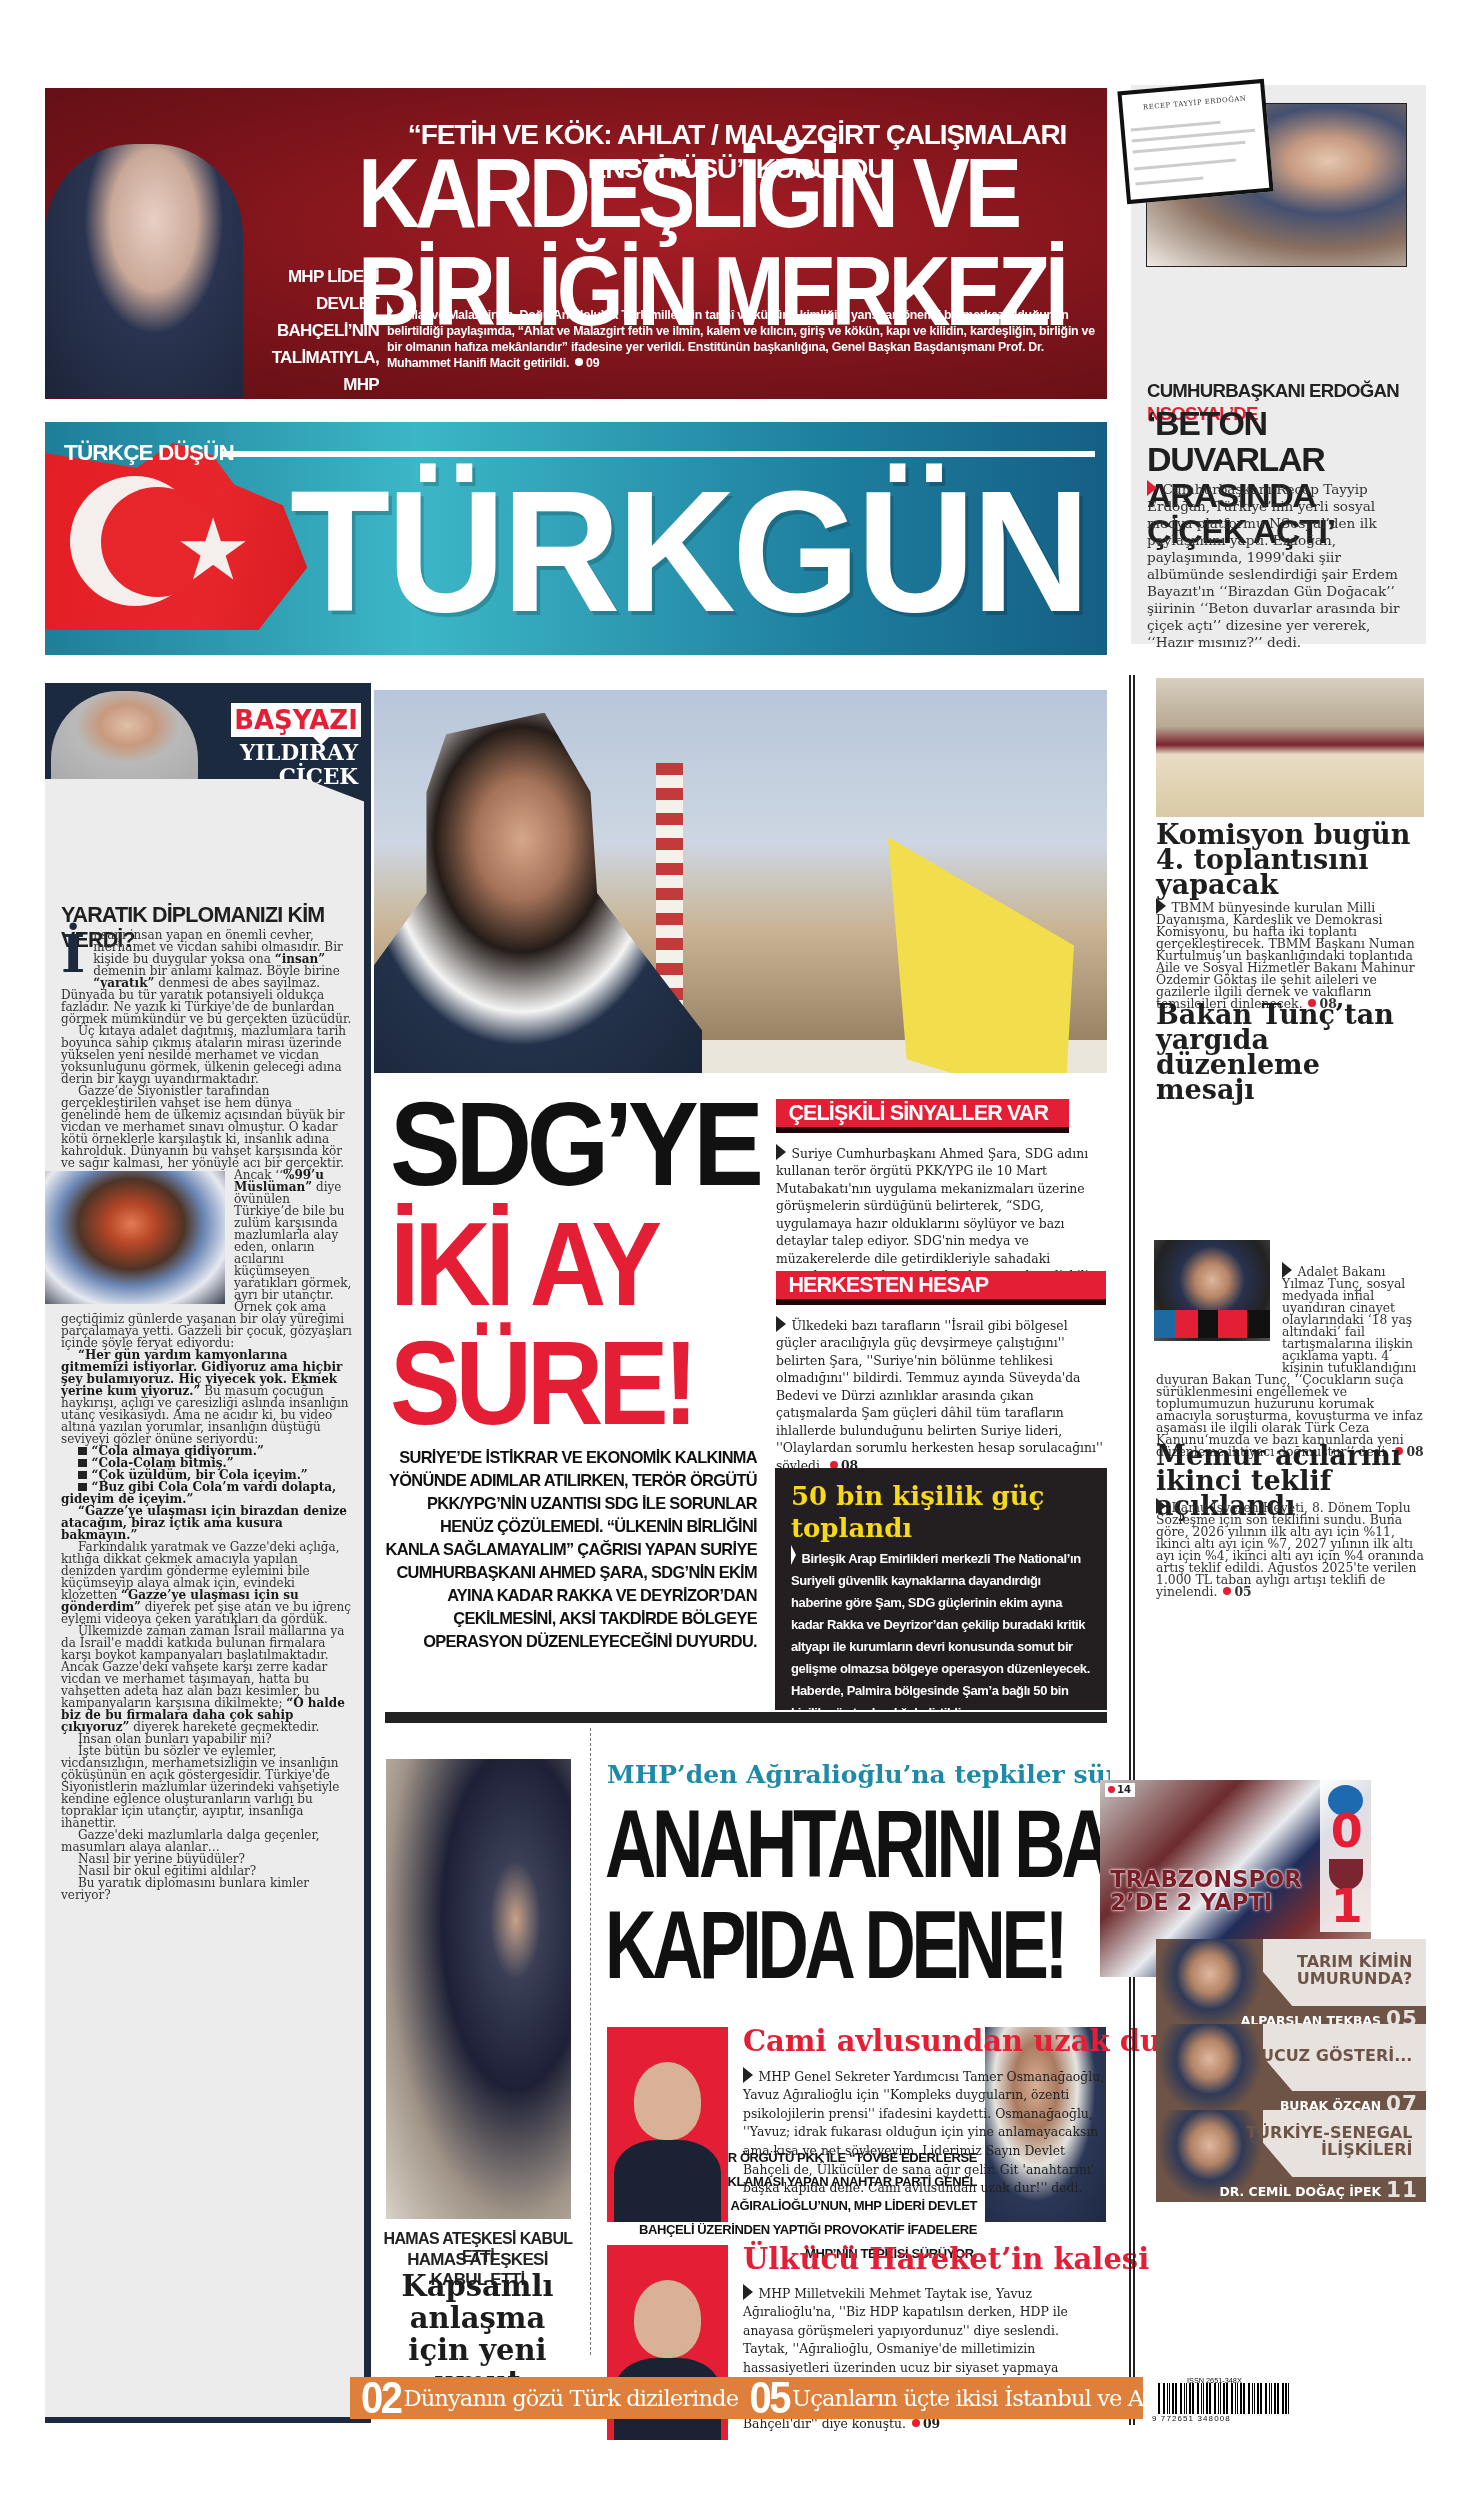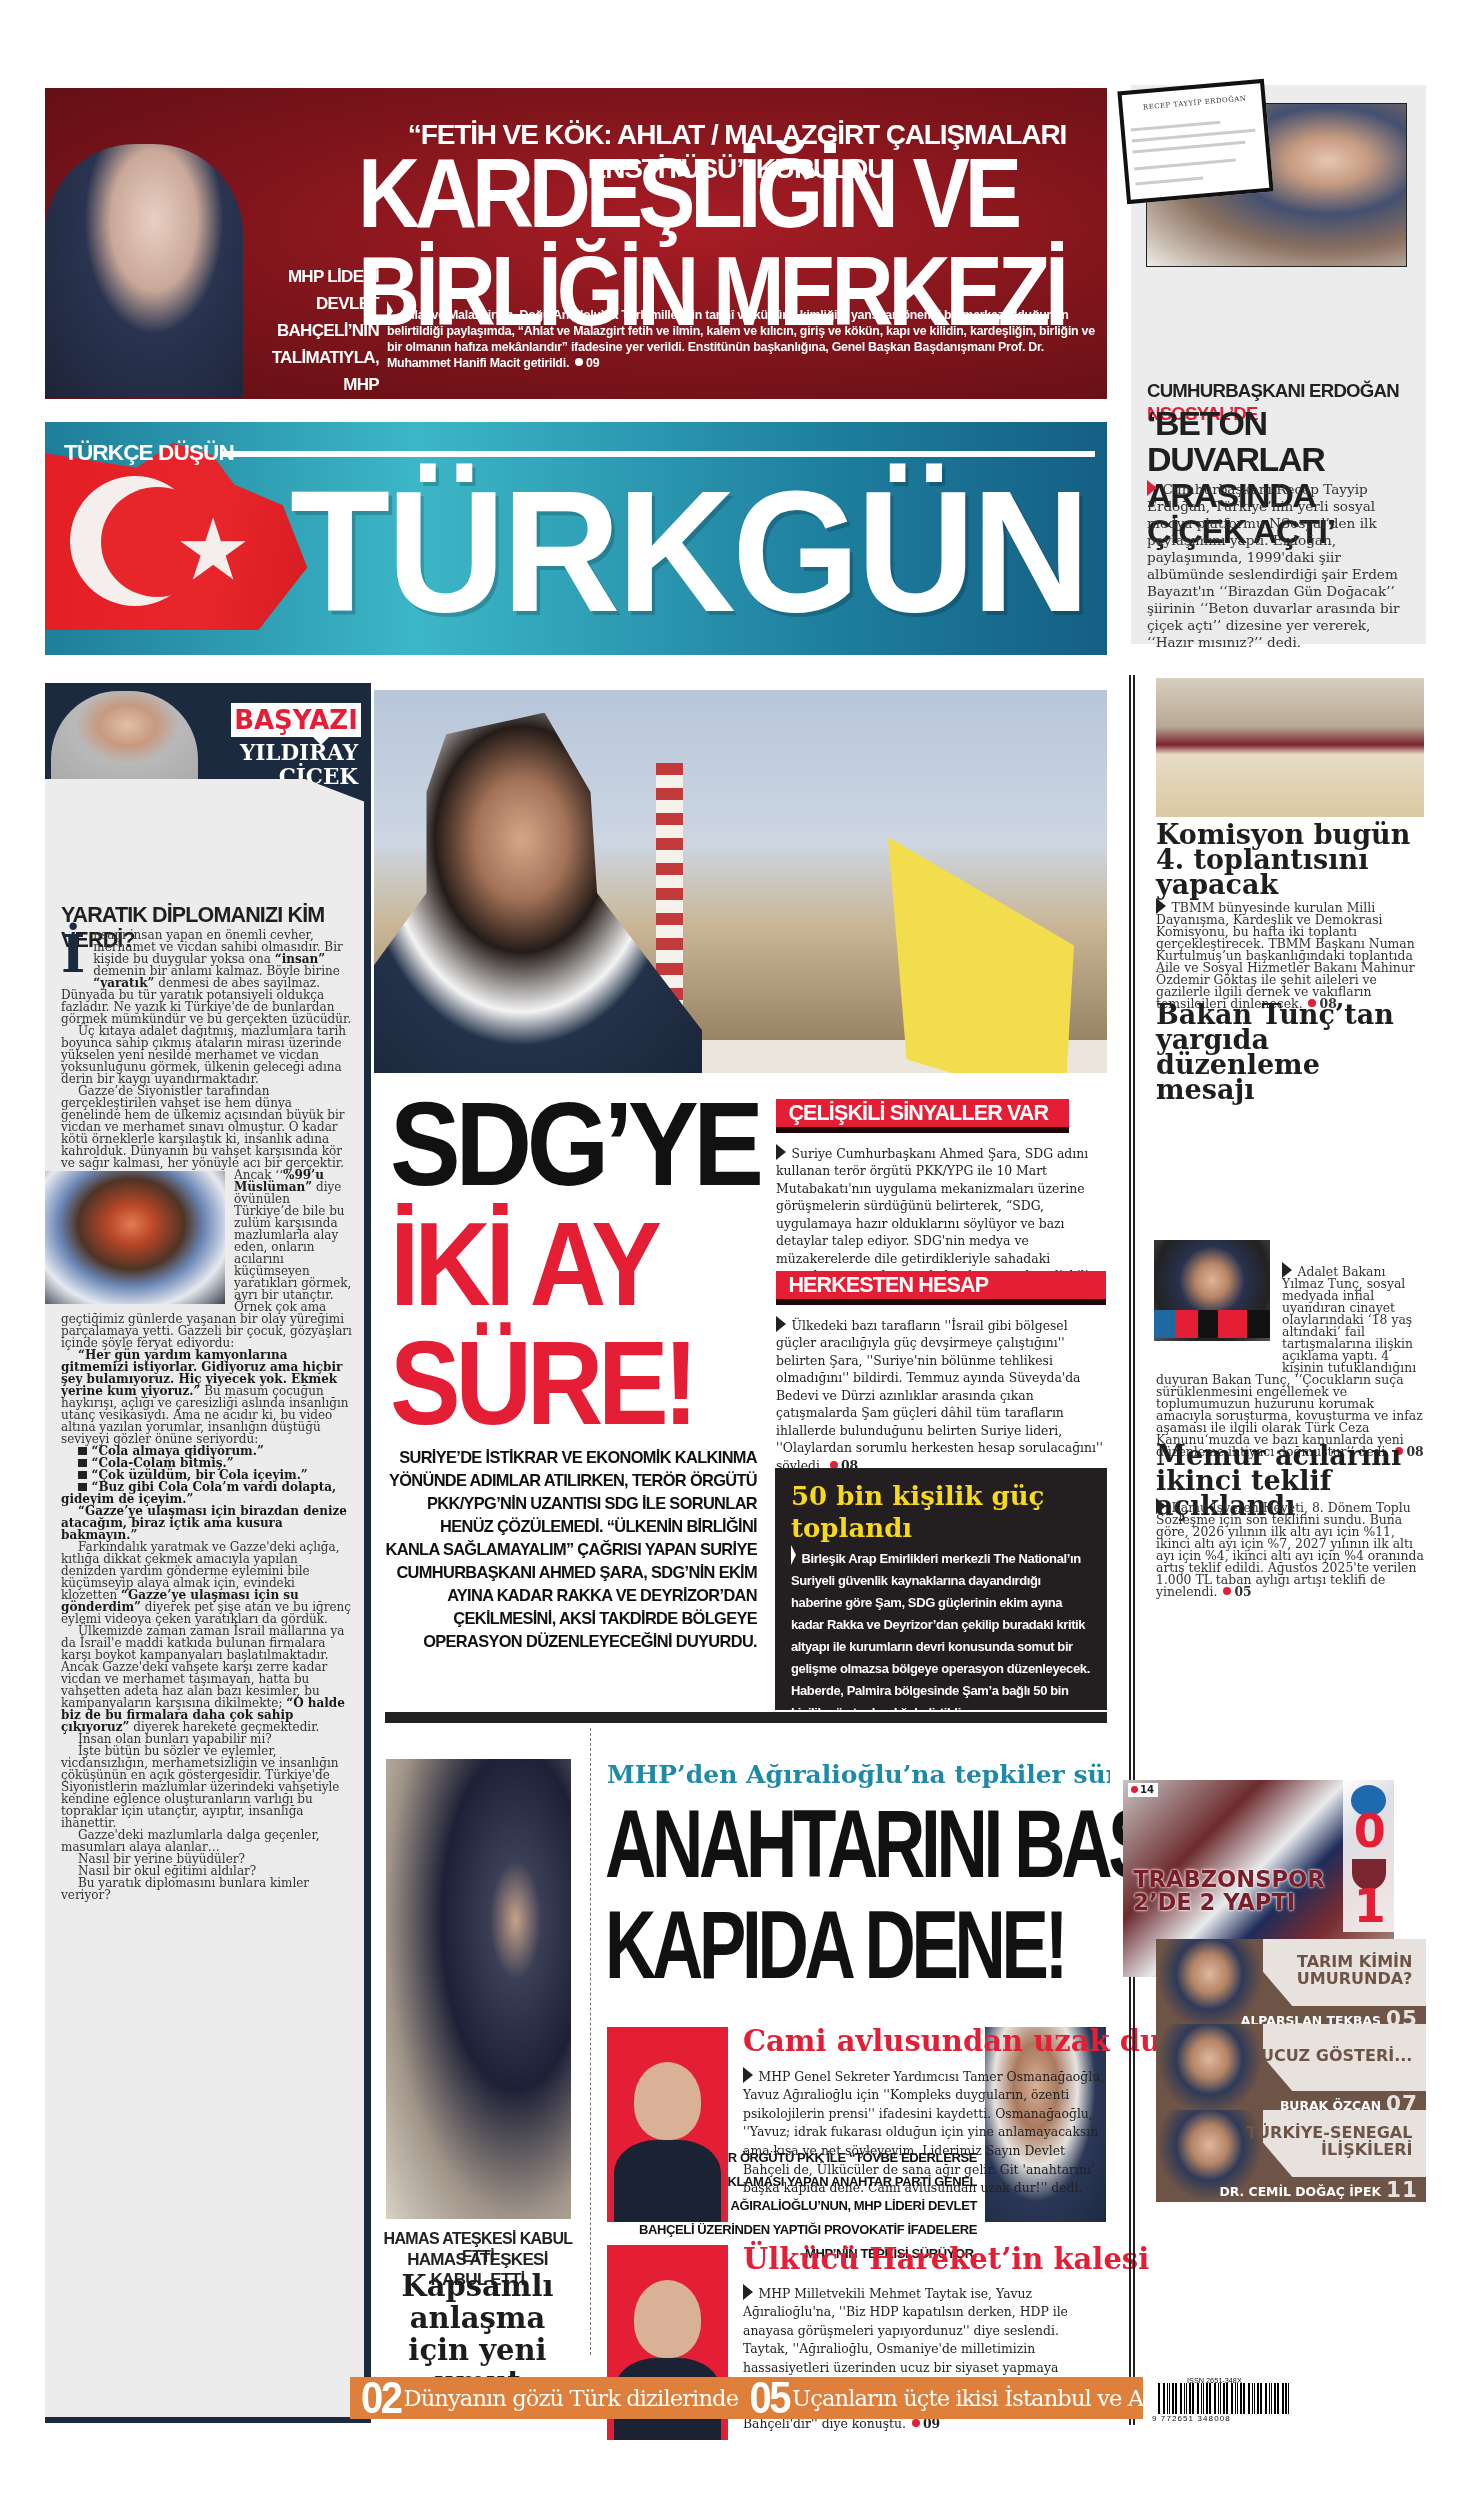--- a/index.html
+++ b/index.html
@@ -122,21 +122,21 @@
 #kom-body{left:1156px;top:898px;width:271px}
 .r-body{font-size:12.4px;line-height:12px;color:#333}
 #tunc-head{left:1156px;top:1002px;width:271px;font-size:27px;line-height:25px}
 #tunc-photo{left:1154px;top:1240px;width:116px;height:101px;background:radial-gradient(ellipse at 50% 40%,#e0b69c 0%,#b78466 20%,#28324e 40%,#222 70%,#555 100%)}
 #tunc-mics{left:1154px;top:1310px;width:116px;height:28px;background:linear-gradient(90deg,#1e6aa0 0 18%,#e41f35 18% 38%,#111 38% 55%,#e41f35 55% 80%,#111 80% 100%)}
 #tunc-body{left:1156px;top:1262px;width:271px}
 #tunc-body .wrap{float:left;width:126px;height:103px}
 #memur-head{left:1156px;top:1443px;width:271px;font-size:27px;line-height:25px}
 #memur-body{left:1156px;top:1498px;width:271px}
 
-#match{left:1123px;top:1780px;width:271px;height:197px;background:linear-gradient(135deg,#c6c4c2 0%,#6d2b2e 30%,#e9ebee 48%,#1f2c5a 60%,#7a2d30 75%,#b3a596 100%)}
+#match{left:1100px;top:1780px;width:271px;height:197px;background:linear-gradient(135deg,#c6c4c2 0%,#6d2b2e 30%,#e9ebee 48%,#1f2c5a 60%,#7a2d30 75%,#b3a596 100%)}
 #match-badge{left:4.5px;top:3.4px;background:#fff;font-size:10.2px;color:#222;padding:1.1px 3.4px;font-family:"DejaVu Sans",sans-serif;font-weight:bold}
 #match-badge .dot{margin:0 2.3px 0 0;width:6.8px;height:6.8px}
 #match-score{left:220px;top:0;width:51px;height:152px;background:rgba(255,255,255,.85)}
 #kasimpasa-logo{left:8px;top:4.5px;width:35px;height:31px;border-radius:50% 50% 50% 50%;background:#1e6ab0}
 #score-0{left:6.8px;top:29px;width:40px;text-align:center;font-size:46px;line-height:45px;color:#e41f35;font-family:"DejaVu Sans",sans-serif;font-weight:bold}
 #ts-logo{left:9px;top:79px;width:34px;height:31px;background:#7b2531;border-radius:0 0 17px 17px}
 #score-1{left:6.8px;top:104px;width:40px;text-align:center;font-size:46px;line-height:45px;color:#e41f35;font-family:"DejaVu Sans",sans-serif;font-weight:bold}
 #match-title{left:10.2px;top:88px;width:203px;font-size:22.6px;line-height:22.6px;color:#7b1d28;font-family:"DejaVu Sans",sans-serif;font-weight:bold;text-shadow:0 0 3.4px #fff,0 0 1.7px #fff}
 
 .colbox{position:absolute;left:1156px;width:270px;height:92px;background:#6e5446}

